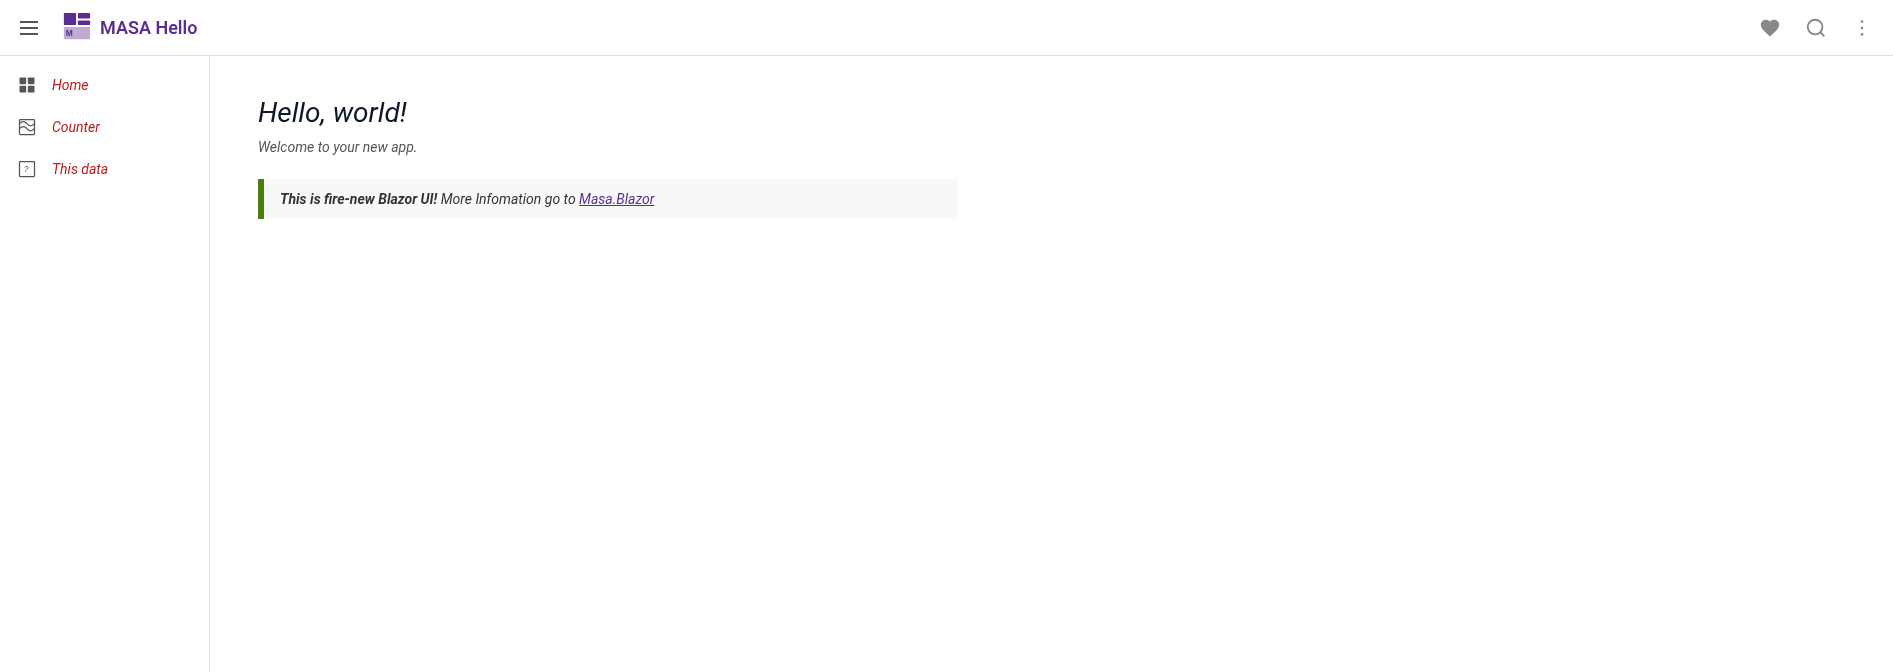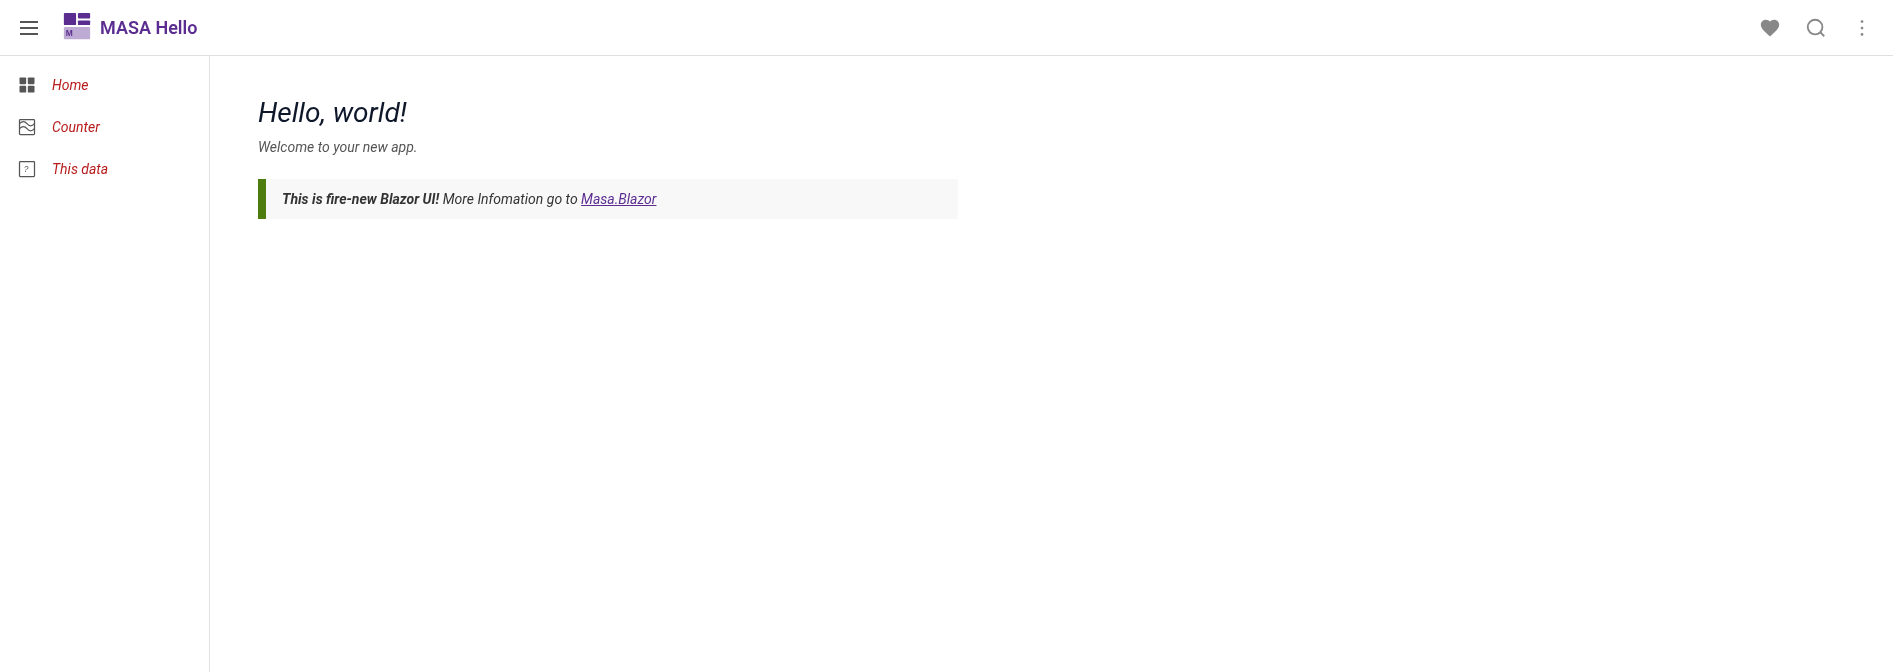--- a/index.html
+++ b/index.html
@@ -172,21 +172,21 @@
     }
 
     .page-subtitle {
       font-size: 14px;
       color: #555;
       margin-bottom: 24px;
     }
 
     .info-alert {
       background: #f8f8f8;
-      border-left: 8px solid #4d7c0f;
+      border-left: 6px solid #4d7c0f;
       padding: 12px 16px;
       font-size: 14px;
       color: #333;
       max-width: 700px;
     }
 
     .info-alert .bold-text {
       font-weight: 700;
     }
 

